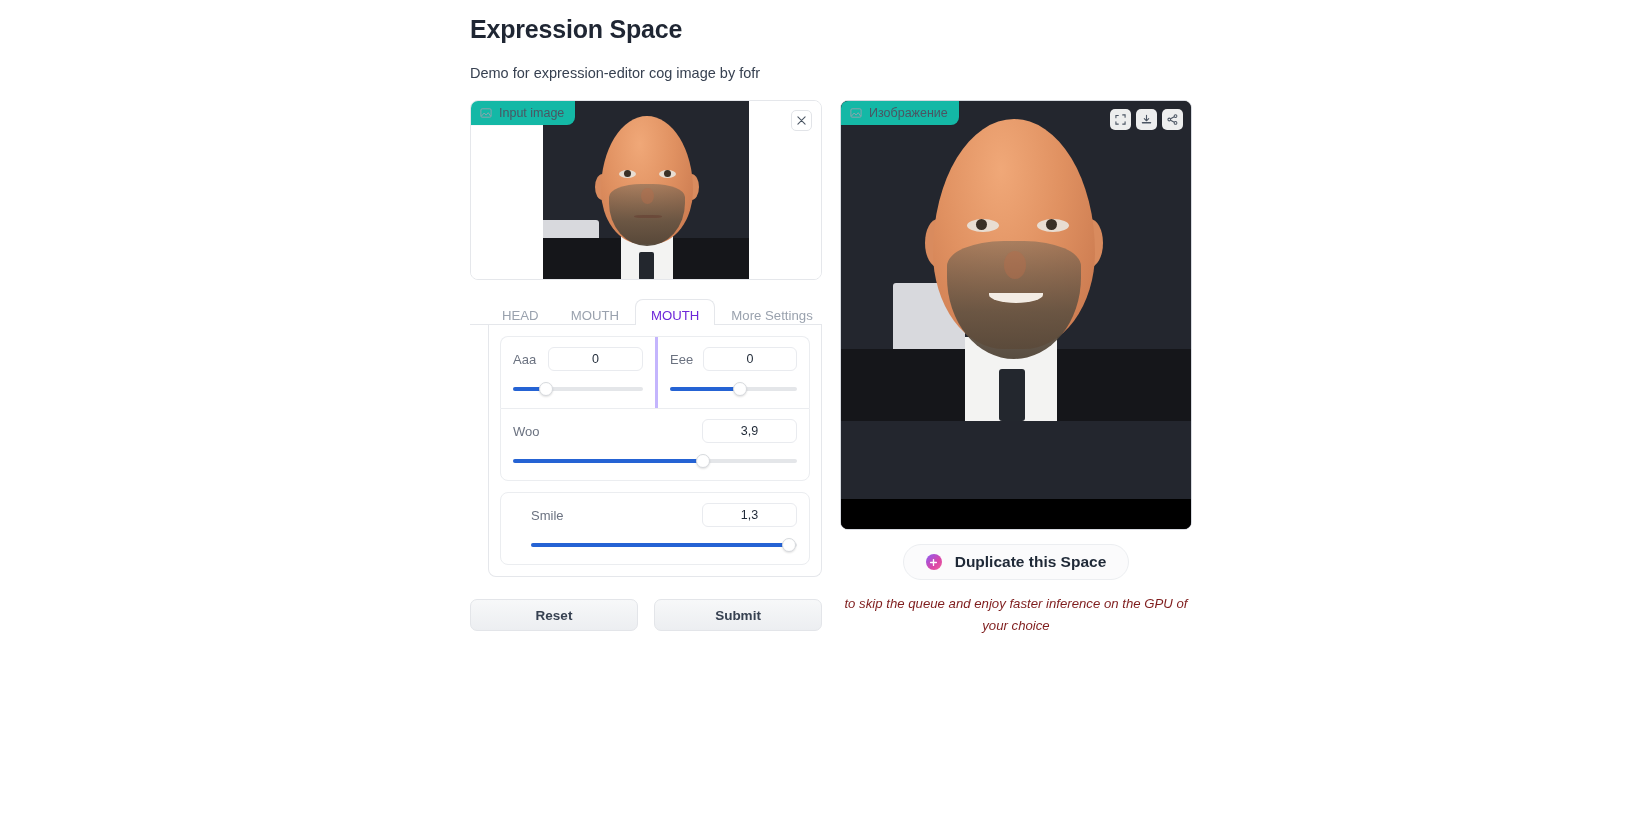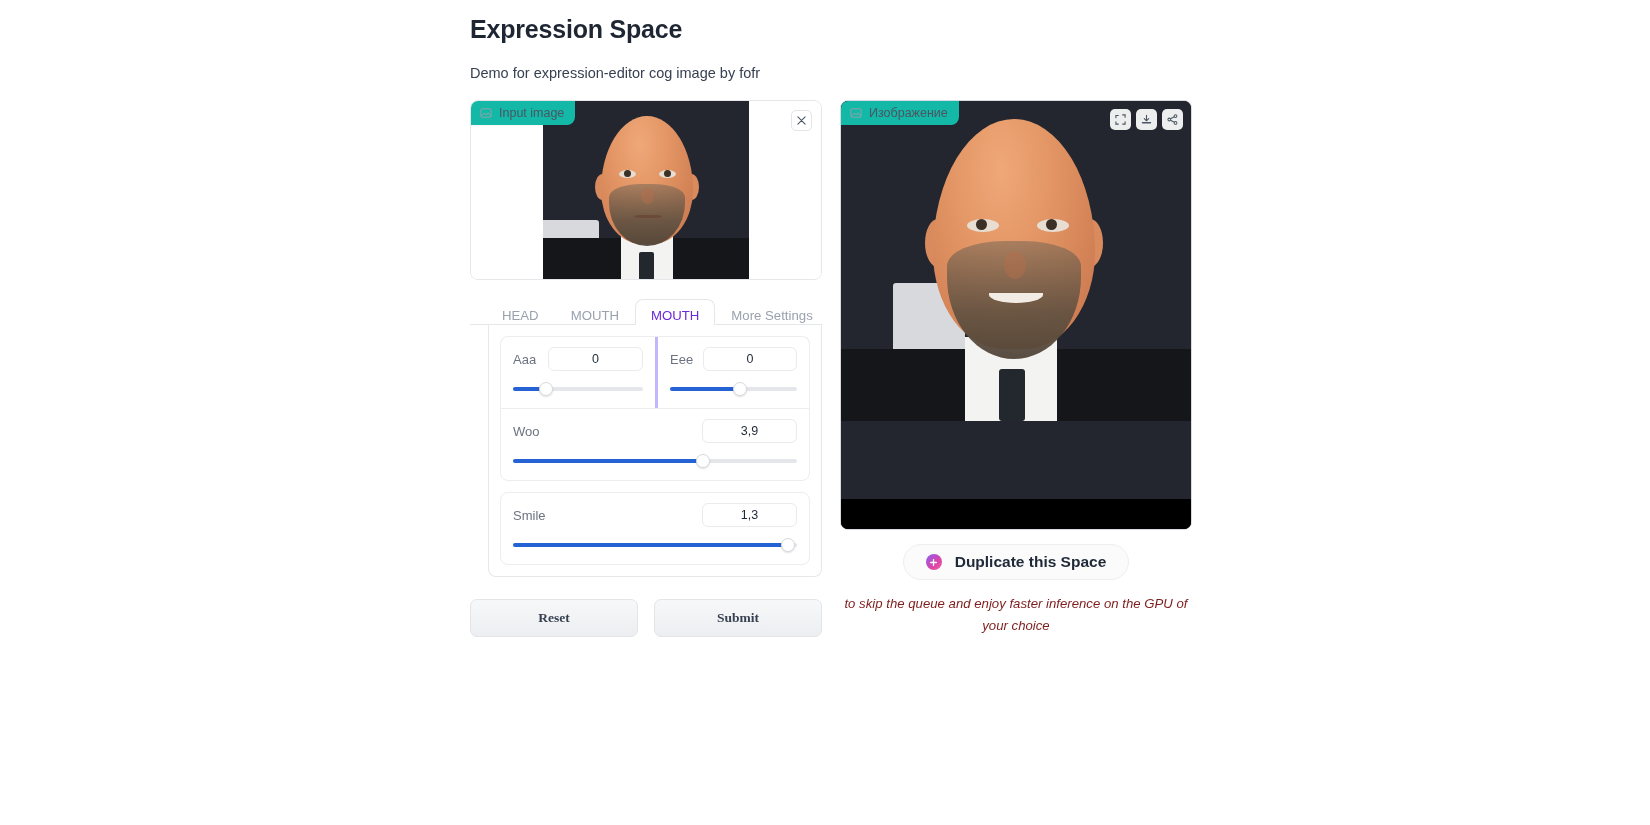--- a/index.html
+++ b/index.html
@@ -309,32 +309,32 @@
   }
 
   
   .actions {
     display: flex;
     gap: 16px;
     margin-top: 22px;
   }
   .btn {
     flex: 1;
-    height: 38px;
+    height: 32px;
     border: 1px solid #e3e5e9;
     border-radius: 7px;
     background: linear-gradient(180deg, #f7f8f9 0%, #eceef1 100%);
     font-size: 13.5px;
     font-weight: bold;
     color: #374151;
     display: flex;
     align-items: center;
     justify-content: center;
     cursor: pointer;
-    font-family: Liberation Serif, serif;
+    font-family: Liberation Sans, sans-serif;
   }
 
   
   .dup-wrap {
     margin-top: 14px;
     display: flex;
     flex-direction: column;
     align-items: center;
   }
   .dup-btn {
@@ -463,21 +463,21 @@
               <div class="num-box">3,9</div>
             </div>
             <div class="slider">
               <div class="track"></div>
               <div class="fill" style="width:67%"></div>
               <div class="thumb" style="left:67%"></div>
             </div>
           </div>
         </div>
 
-        <div class="group one" style="margin-top:11px;">
+        <div class="group one" style="margin-top:11px;padding-left:18px;">
           <div class="cell">
             <div class="ctl-head">
               <span class="ctl-label">Smile</span>
               <div class="num-box">1,3</div>
             </div>
             <div class="slider">
               <div class="track"></div>
               <div class="fill" style="width:97%"></div>
               <div class="thumb" style="left:97%"></div>
             </div>

